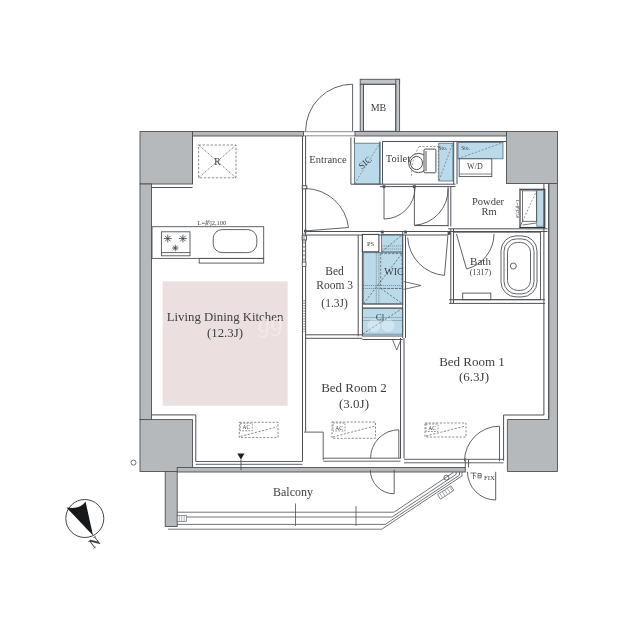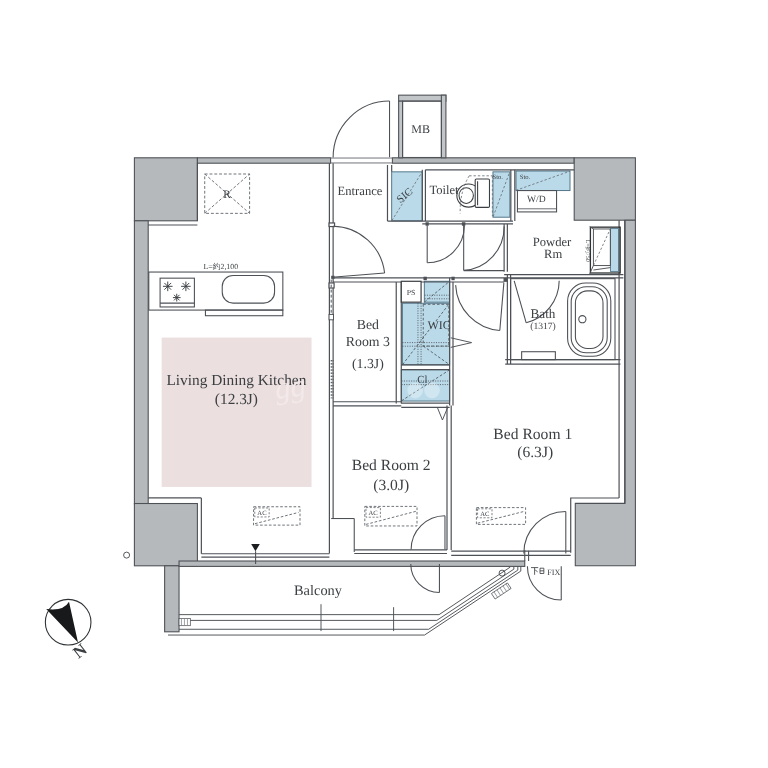--- a/index.html
+++ b/index.html
@@ -1,20 +1,20 @@
 <!DOCTYPE html>
 <html><head>
 <meta charset="utf-8">
 <style>
 html,body{margin:0;padding:0;background:#fff;}
 svg text{font-family:"Liberation Serif", serif;fill:#3b3f42;}
 </style>
 </head>
 <body>
-<div style="width:516px;height:640px;will-change:transform;transform:translateZ(0);">
+<div style="width:516px;height:640px;will-change:transform;transform:translateZ(0);padding-left:28px;">
 <svg width="640" height="640" viewBox="0 0 640 640">
 <rect x="0" y="0" width="640" height="640" fill="#ffffff"></rect>
 
 <g fill="#b6b9bb" stroke="#4d5156" stroke-width="0.9">
   <rect x="112" y="131.5" width="52.5" height="52.5"></rect>
   <rect x="112" y="184" width="11.5" height="236"></rect>
   <rect x="112" y="419.6" width="52.5" height="51.9"></rect>
   <rect x="137.2" y="471.5" width="12" height="55"></rect>
   <rect x="164.5" y="131.5" width="111" height="4.5"></rect>
   <rect x="327" y="131.5" width="151.5" height="4.5"></rect>

